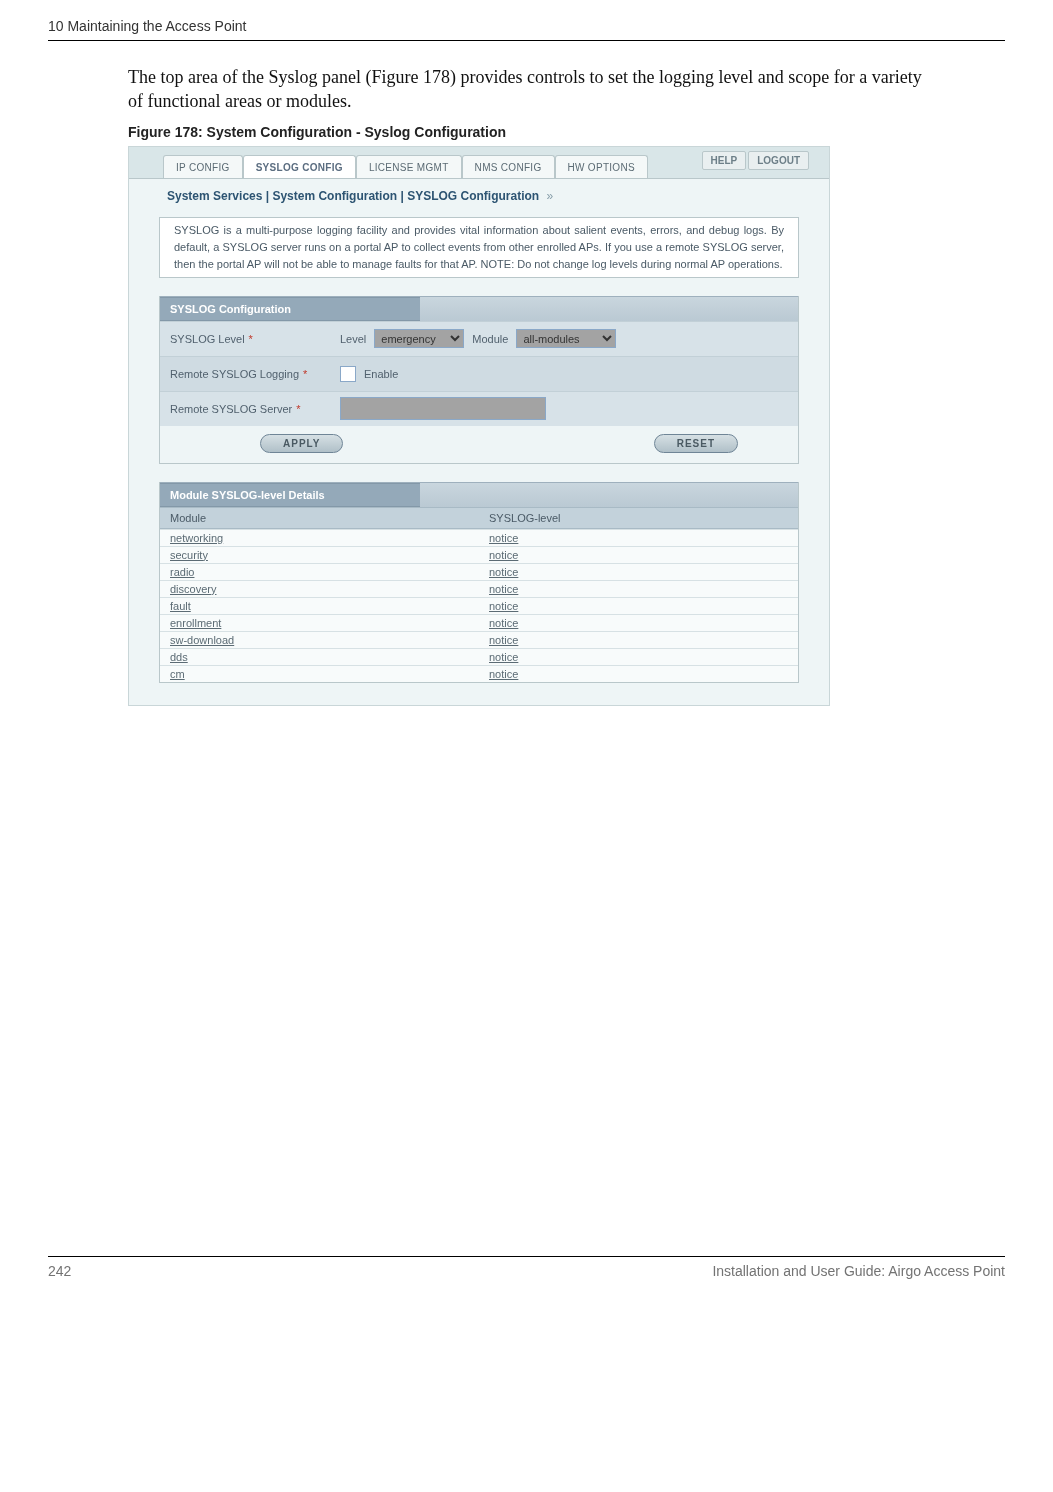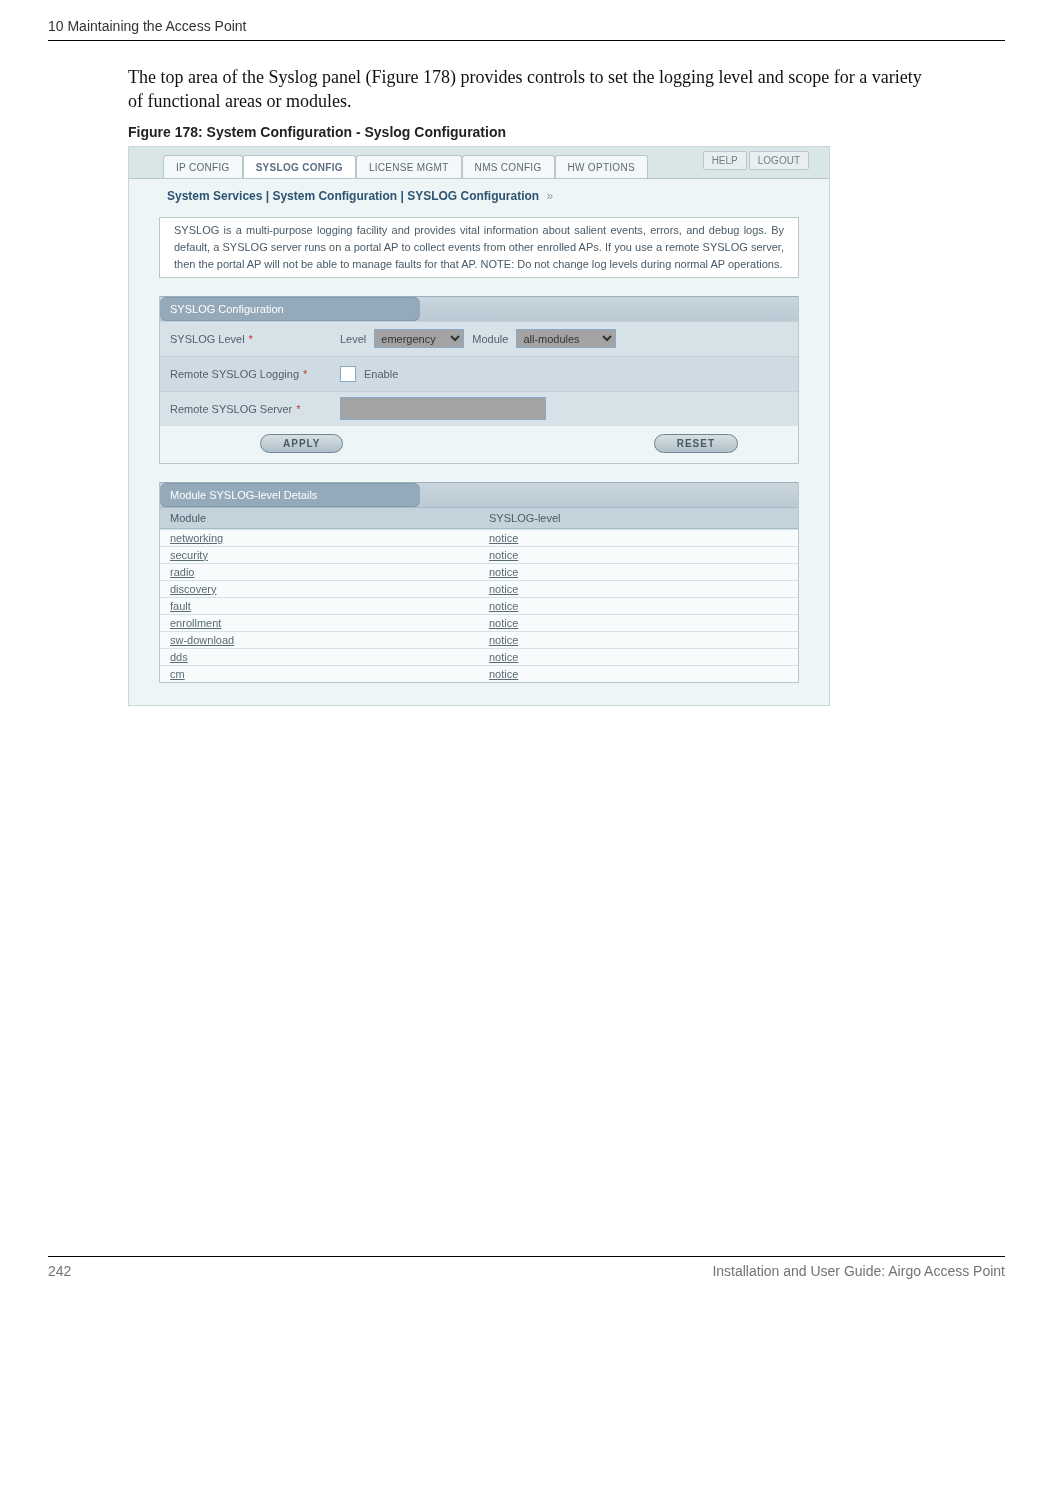--- a/index.html
+++ b/index.html
@@ -71,21 +71,21 @@
     right: 20px;
     top: 4px;
     display: flex;
     gap: 2px;
   }
   .hl-btn {
     background: #e9eff0;
     border: 1px solid #b9c7ca;
     color: #6d7f88;
     font-size: 10px;
-    font-weight: normal;
+    font-weight: bold;
     padding: 3px 8px;
     border-radius: 2px;
   }
   .breadcrumb {
     color: #2d5472;
     font-weight: bold;
     font-size: 12px;
     padding: 10px 16px 14px 38px;
   }
   .breadcrumb .arrows { color:#8aa0ab; font-weight:normal; margin-left:4px;}
@@ -100,27 +100,26 @@
     text-align: justify;
   }
   .panel {
     margin: 0 30px 12px 30px;
     border: 1px solid #b9c7ca;
     border-top: none;
   }
   .panel-header {
     background: #94a9b9;
     color: #fff;
-    font-weight: normal;
+    font-weight: bold;
     font-size: 11px;
     padding: 5px 10px;
     border-top: 1px solid #8398a8;
     border-bottom: 1px solid #8398a8;
     width: 240px;
-    border-radius: 6px;
   }
   .panel-header-wrap {
     background: linear-gradient(#c9d6de, #bac9d3);
     border-top: 1px solid #9eb0bd;
   }
   .form-row {
     display: flex;
     align-items: center;
     background: #d7e2e8;
     border-top: 1px solid #c2d0d7;

